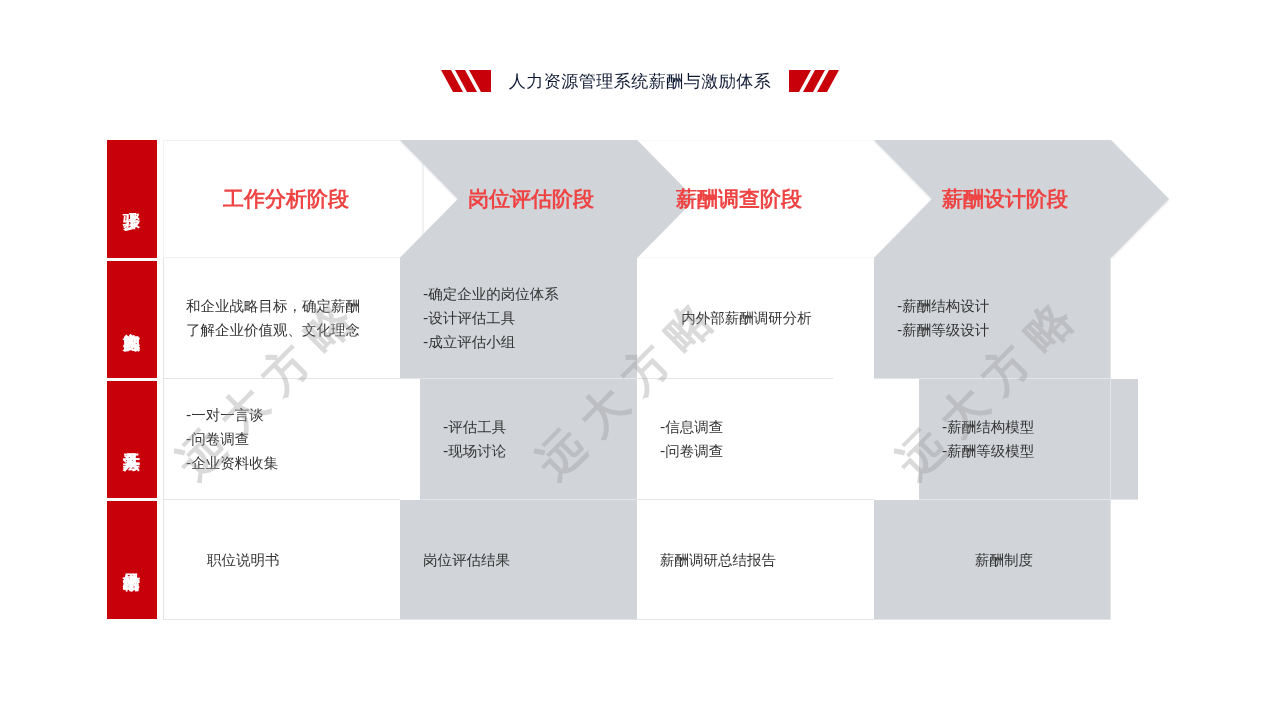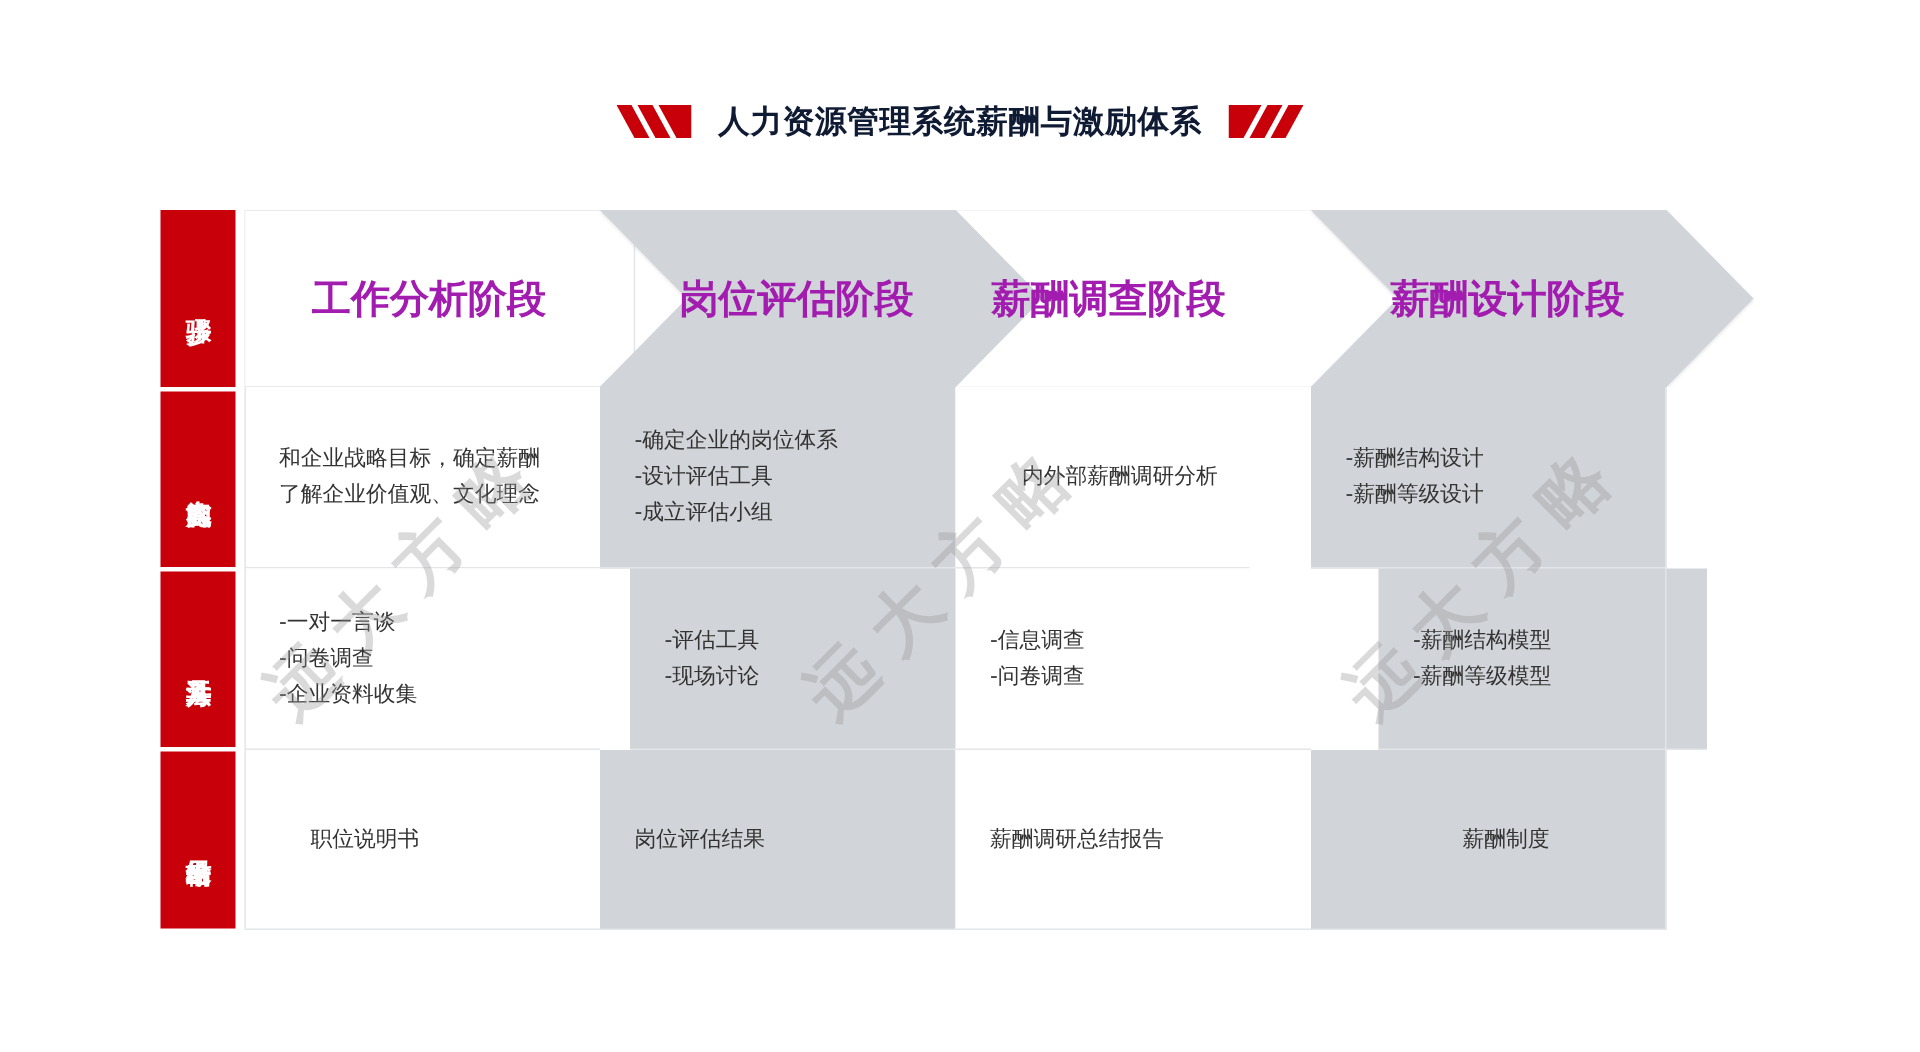--- a/index.html
+++ b/index.html
@@ -2,28 +2,28 @@
 <html><head>
 <meta charset="utf-8">
 <style>
   * { box-sizing: border-box; margin: 0; padding: 0; }
   html, body { width: 1280px; height: 701px; background: #ffffff; overflow: hidden; }
   body { position: relative; font-family: "DejaVu Sans", "Liberation Sans", sans-serif; }
 
   .title-bar { position: absolute; top: 64px; left: 0; width: 1280px; height: 34px; display: flex; justify-content: center; align-items: center; gap: 18px; }
   .stripes { width: 50px; height: 22px; position: relative; }
   .stripes svg { display: block; }
-  .main-title { font-size: 21px; font-weight: bold; color: #0f1a33; letter-spacing: 0.5px; }
+  .main-title { font-size: 17px; font-weight: normal; color: #0f1a33; letter-spacing: 0.5px; }
 
   .row-label { position: absolute; left: 107px; width: 50px; background: #c8000a; color: #ffffff; font-weight: bold; font-size: 17px; display: flex; align-items: center; justify-content: center; }
   .row-label span { writing-mode: vertical-rl; text-orientation: upright; letter-spacing: 0px; line-height: 20px; }
 
   .chevron-row { position: absolute; left: 163px; top: 140px; width: 1010px; height: 118px; }
   .chevron-row svg { position: absolute; left: 0; top: 0; }
-  .step-label { position: absolute; top: 0; height: 118px; display: flex; align-items: center; justify-content: center; font-size: 26px; font-weight: bold; color: #a21caf; }
+  .step-label { position: absolute; top: 0; height: 118px; display: flex; align-items: center; justify-content: center; font-size: 21px; font-weight: bold; color: #ef4444; }
 
   .cell { position: absolute; display: flex; align-items: center; padding-left: 23px; font-size: 14.5px; color: #333333; line-height: 24px; border-bottom: 1px solid #e3e5e8; }
   .cell.white { background: #ffffff; }
   .cell.gray { background: #d1d4d9; }
   .cell .lines div { white-space: nowrap; }
 
   .grid-frame { position: absolute; left: 163px; top: 258px; width: 948px; height: 361px; border-left: 1px solid #e3e5e8; border-right: 1px solid #e3e5e8; pointer-events: none; }
 
   .watermark { position: absolute; font-size: 46px; font-weight: bold; color: rgba(150,150,150,0.35); transform: rotate(-45deg); white-space: nowrap; letter-spacing: 14px; pointer-events: none; }
 </style>

